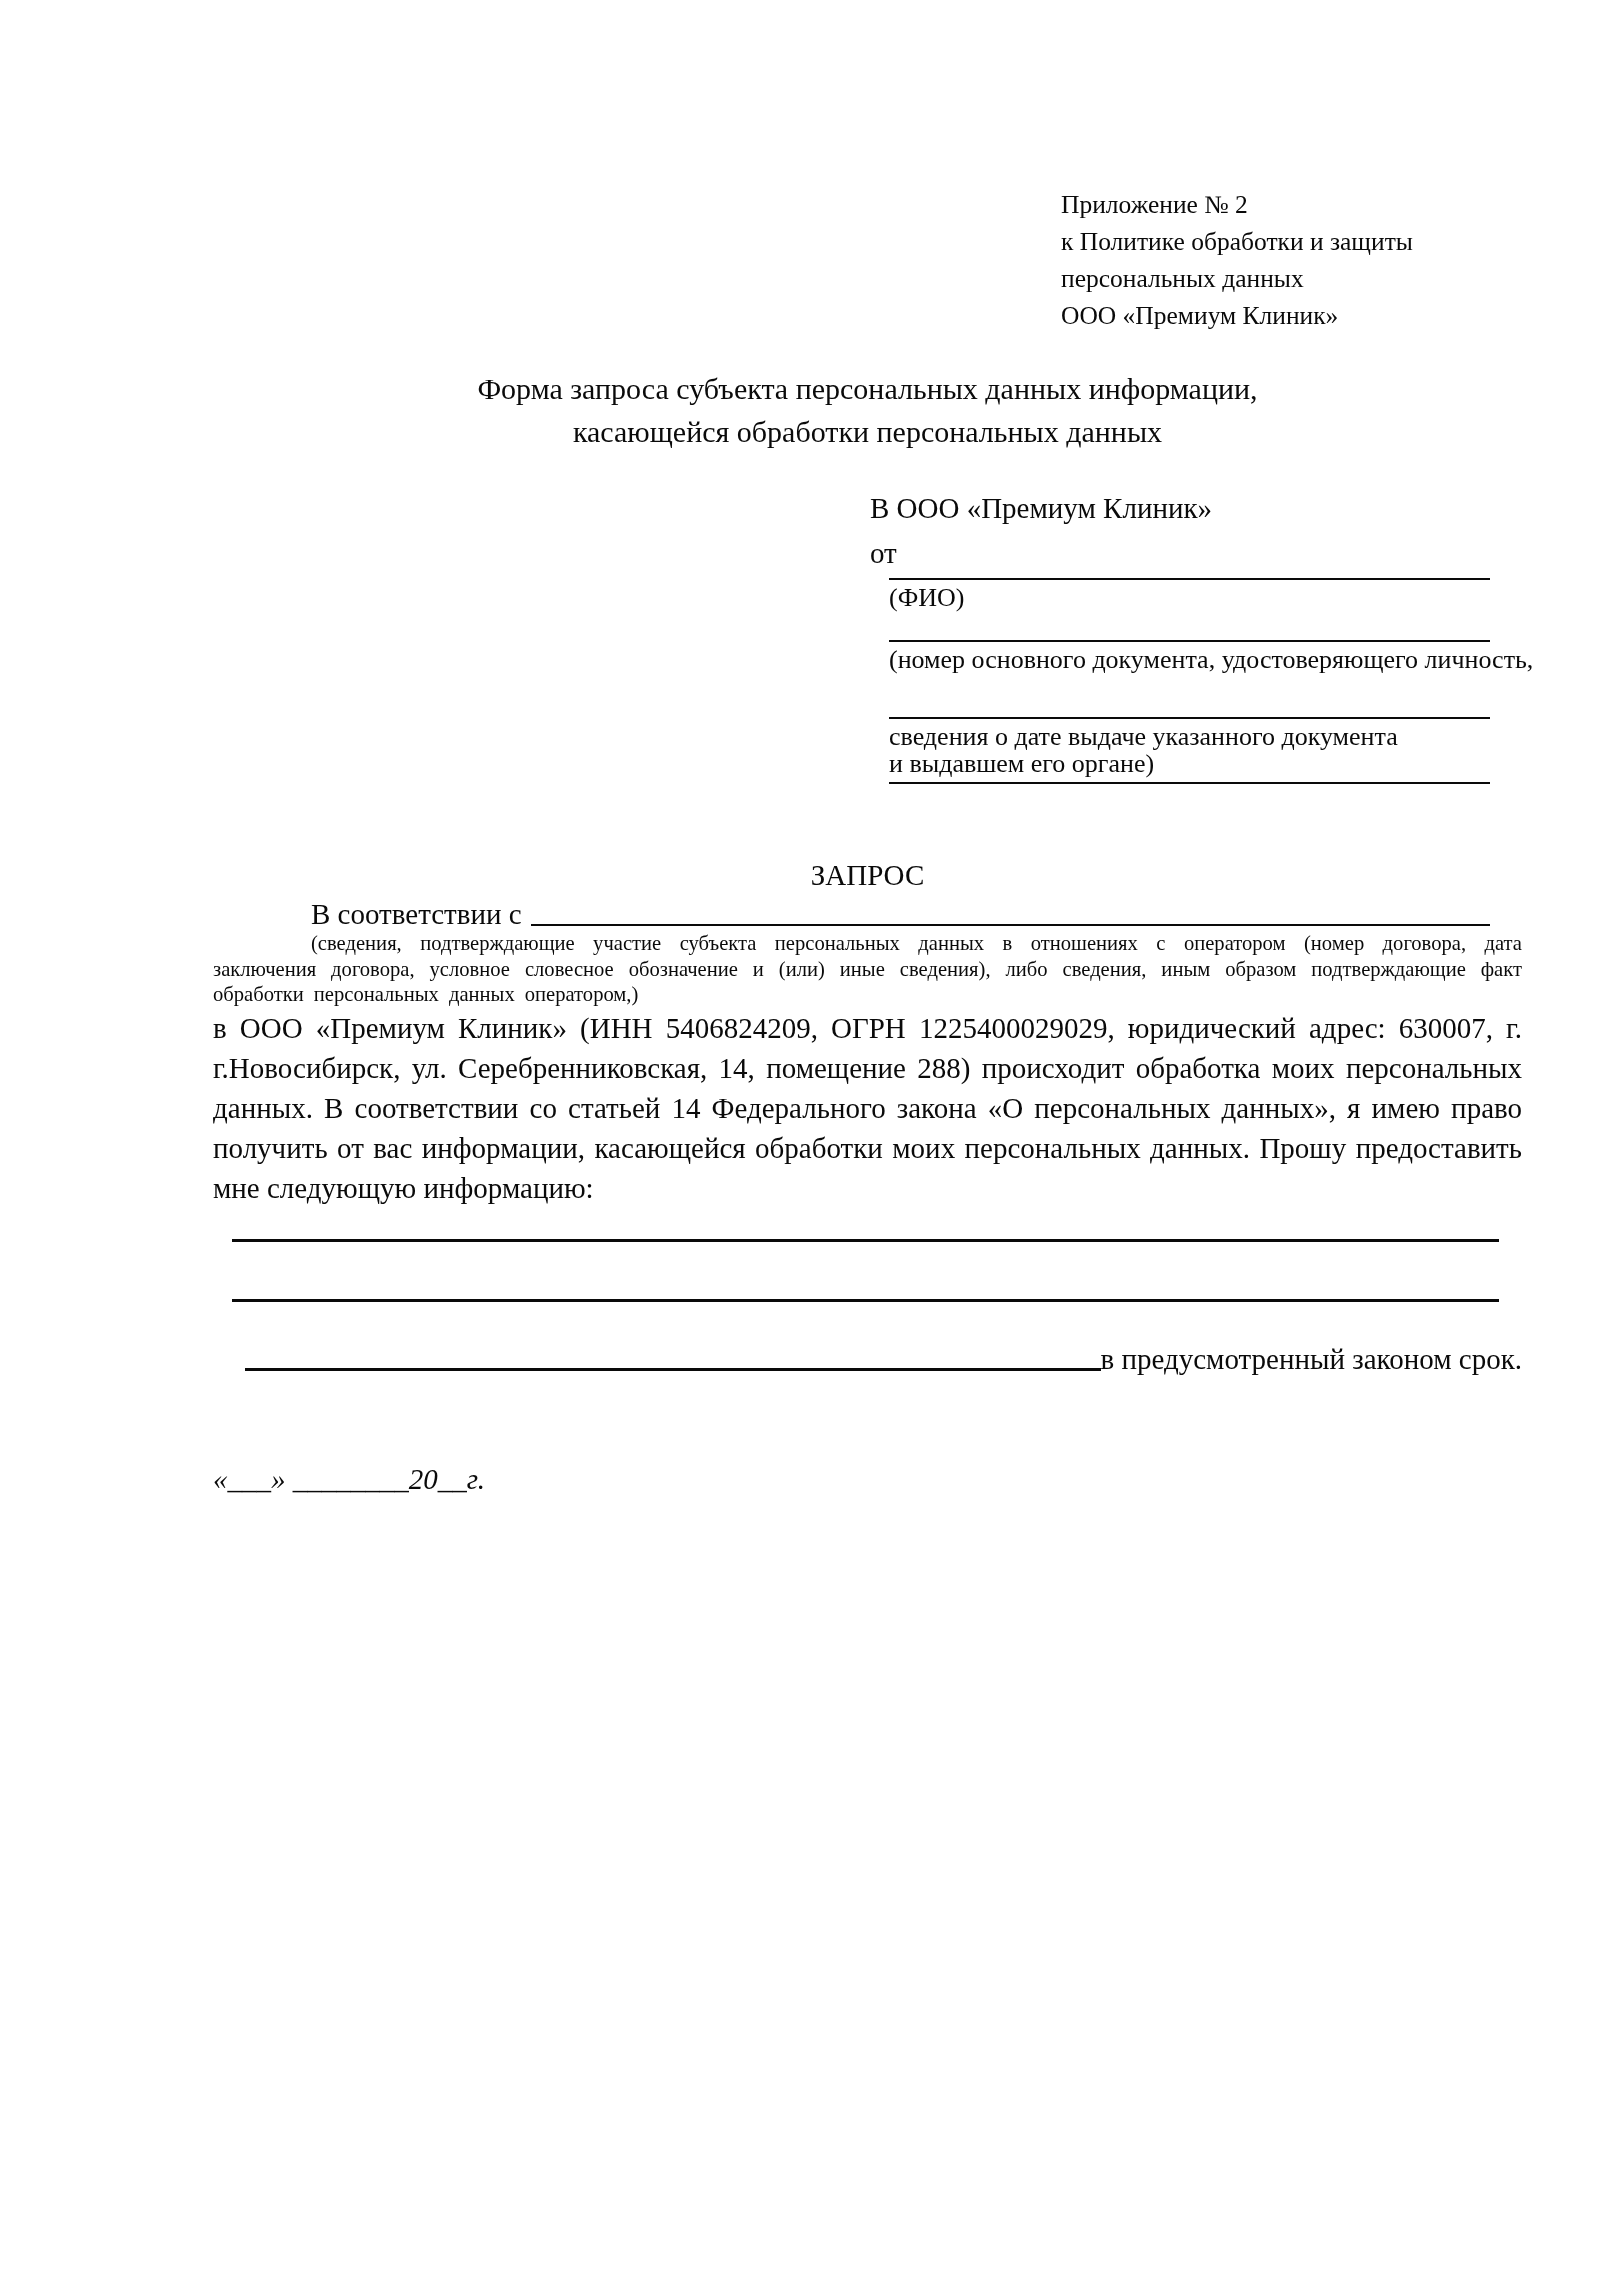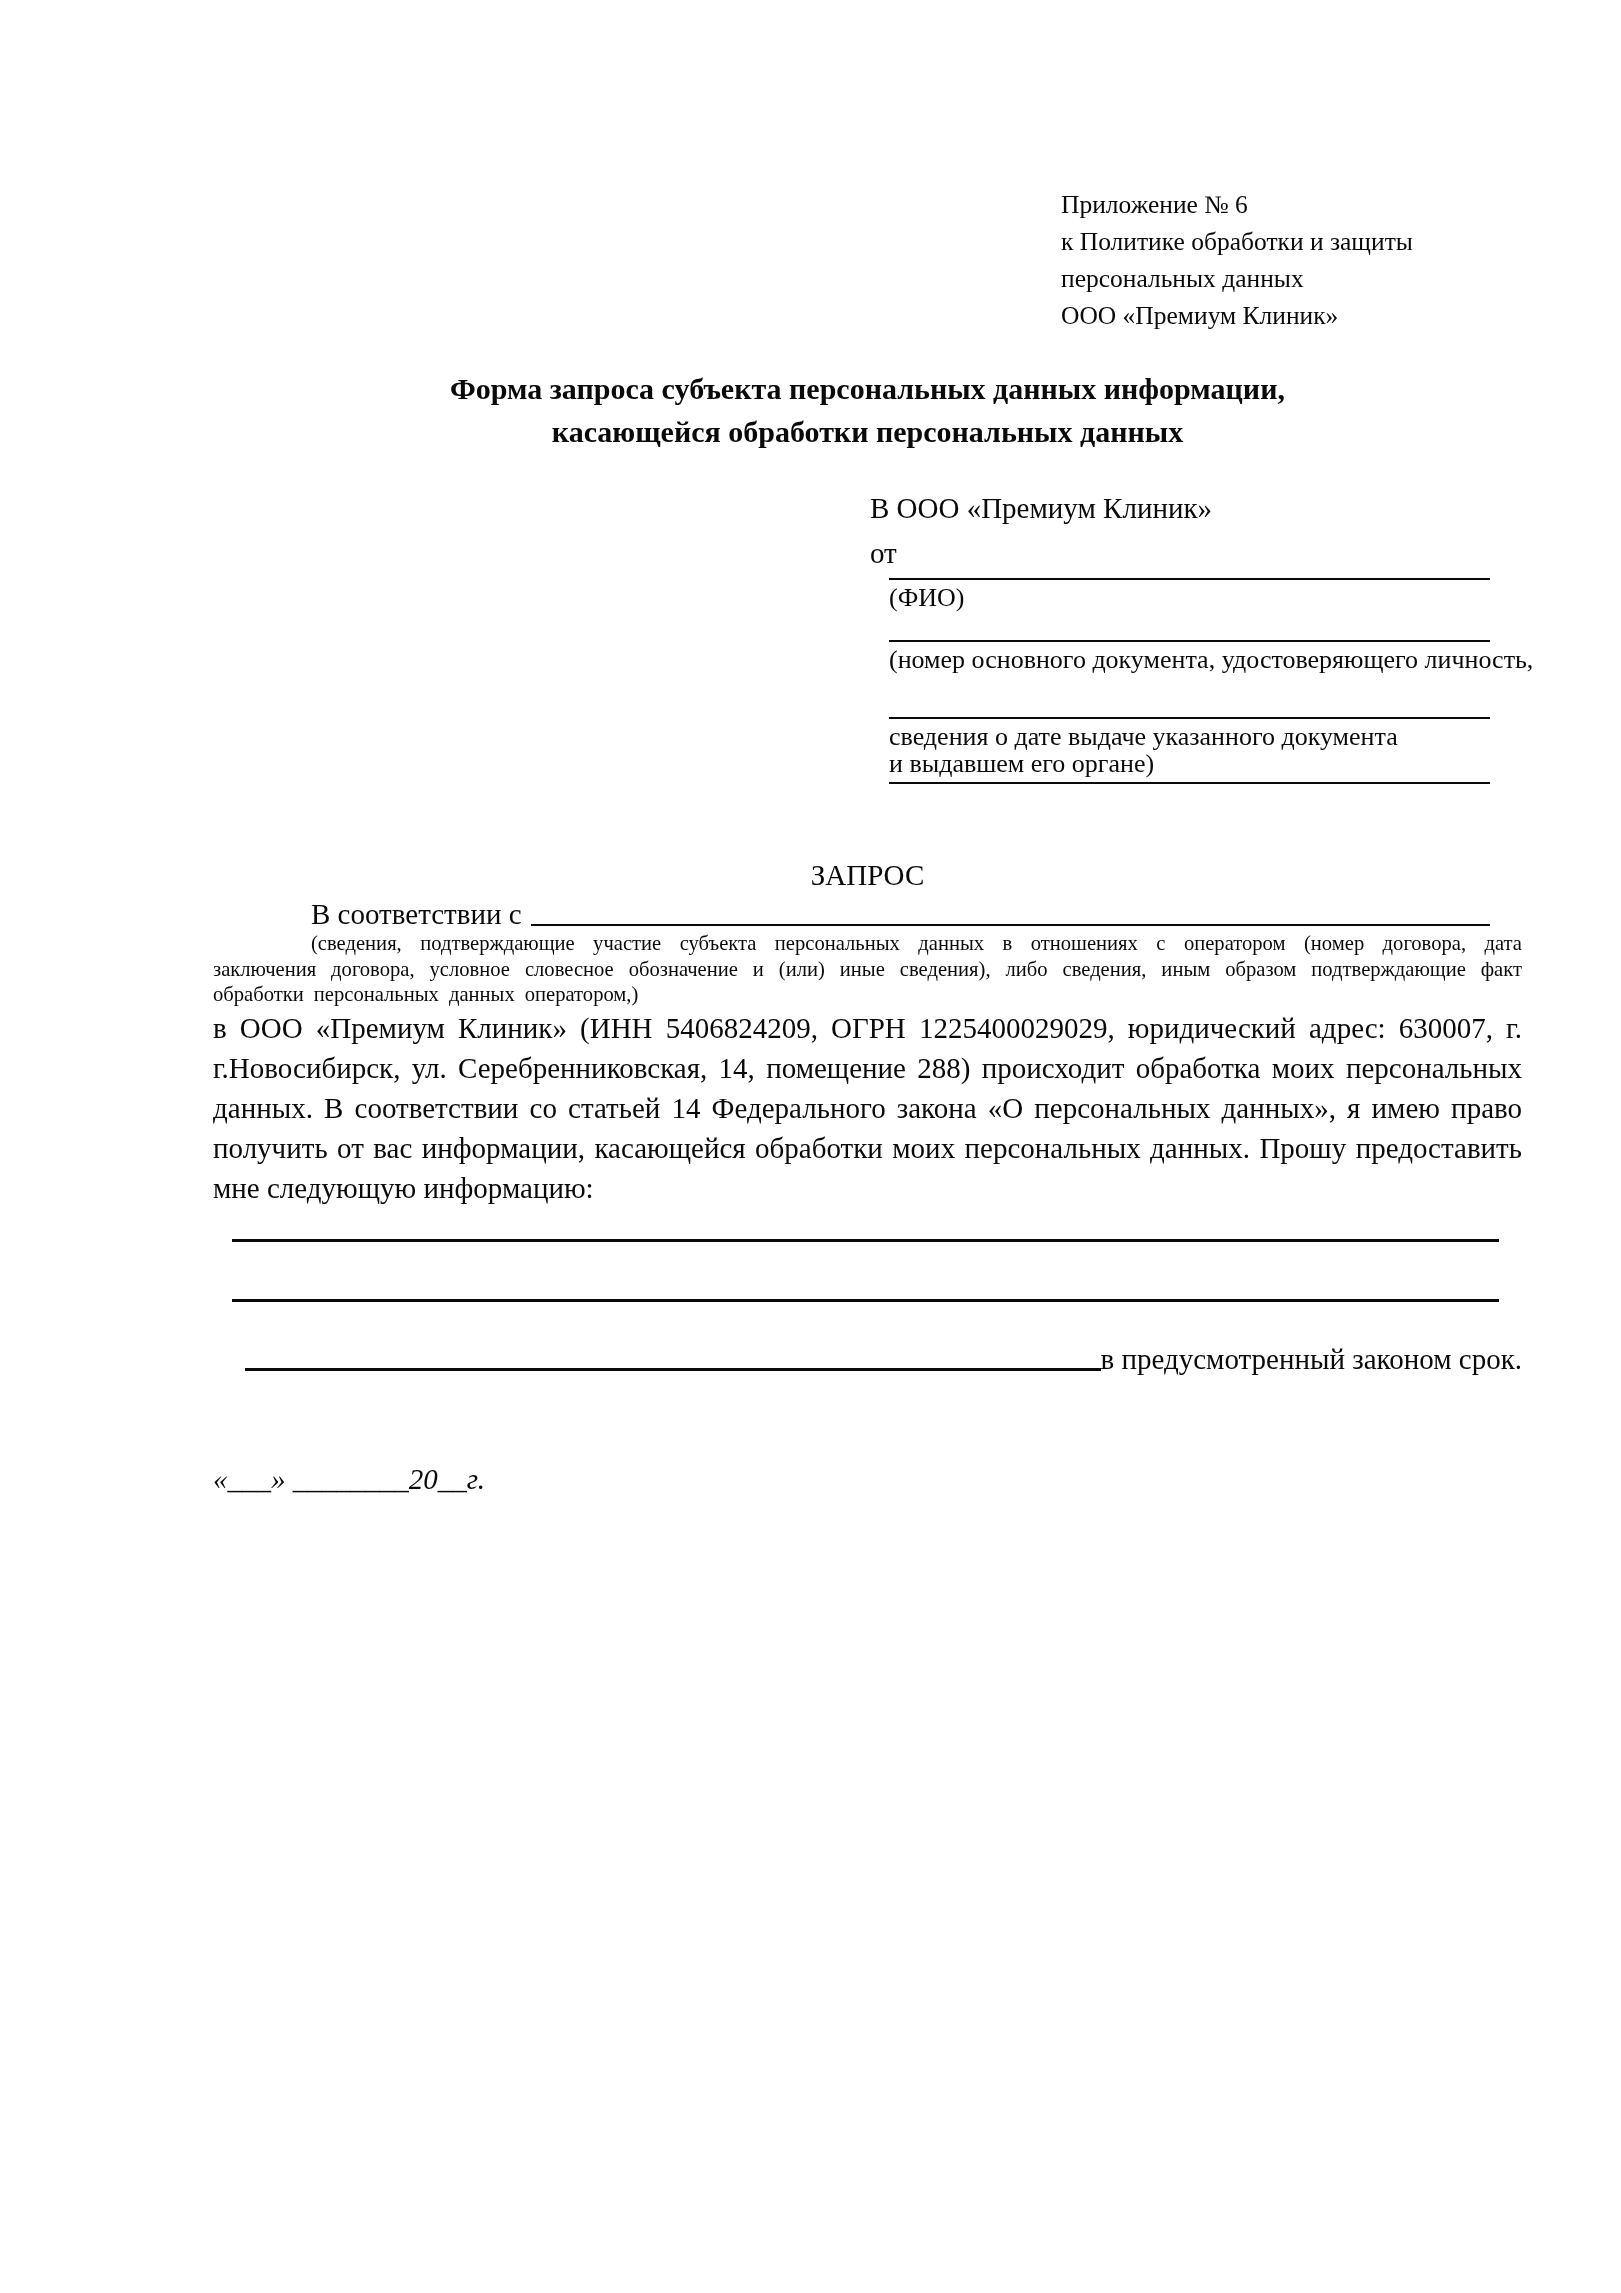--- a/index.html
+++ b/index.html
@@ -21,21 +21,21 @@
   .uline.thick { border-bottom-width: 3.9px; }
   .caption {
     position: absolute;
     text-align: left;
     font-size: 26px;
     line-height: 23.5px;
     white-space: nowrap;
   }
   .annex { font-size: 25.5px; line-height: 37px; }
   .title-line {
-    font-weight: bold;
+    font-weight: normal;
     font-size: 30px;
     line-height: 43px;
     text-align: center;
   }
   .body-text { font-size: 29px; }
   .flexrow { display: flex; align-items: baseline; }
   .fillline {
     flex: 1 1 auto;
     align-self: flex-end;
     height: 0;
@@ -51,21 +51,21 @@
     text-align: justify;
     text-indent: 98px;
   }
 </style>
 </head>
 <body>
 
 <div class="page">
 
   <div class="abs annex" style="left:1061px; top:186px;">
-    <div>Приложение № 6</div>
+    <div>Приложение № 2</div>
     <div>к Политике обработки и защиты</div>
     <div>персональных данных</div>
     <div>ООО «Премиум Клиник»</div>
   </div>
 
   <div class="abs" style="left:213px; top:367px; width:1309px;">
     <div class="title-line">Форма запроса субъекта персональных данных информации,</div>
     <div class="title-line">касающейся обработки персональных данных</div>
   </div>
 

